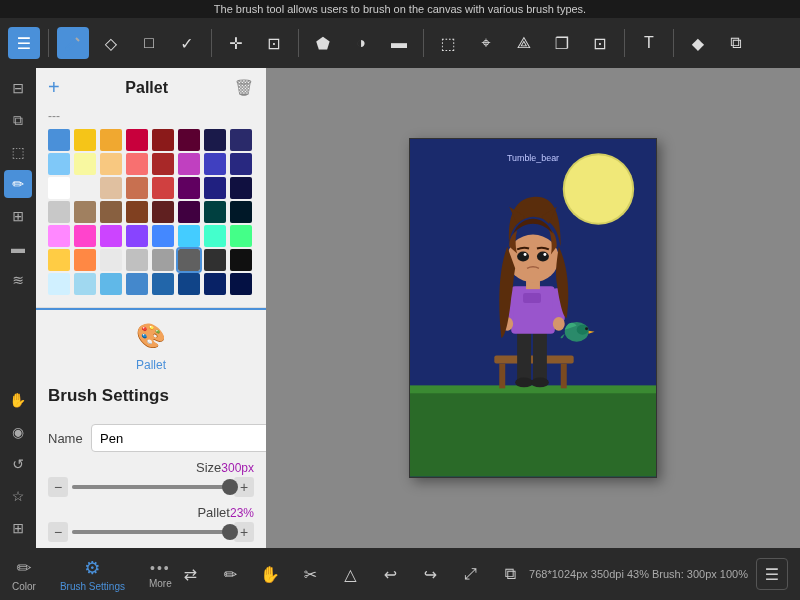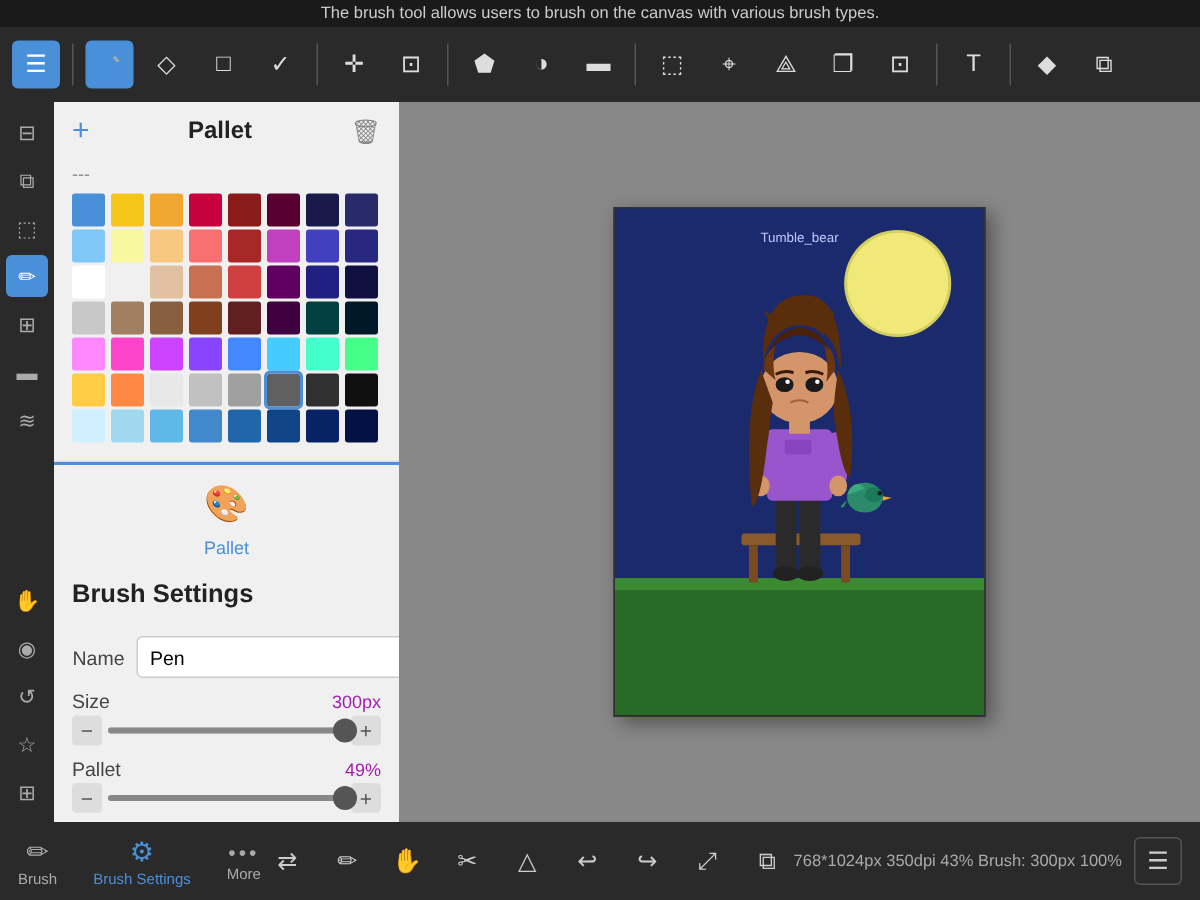--- a/index.html
+++ b/index.html
@@ -219,39 +219,38 @@
     .brush-name-row {
       display: flex;
       align-items: center;
       gap: 8px;
     }
     .brush-name-label {
       font-size: 13px;
       color: #444;
       width: 35px;
       flex-shrink: 0;
-      text-align: right;
     }
     .brush-name-input {
       flex: 1;
       height: 28px;
       border: 1px solid #ccc;
       border-radius: 4px;
       padding: 10px 8px;
       font-size: 13px;
       background: white;
     }
     .slider-row {
       display: flex;
       flex-direction: column;
       gap: 2px;
     }
     .slider-label-row {
       display: flex;
-      justify-content: space-between;
+      justify-content: flex-end;
       align-items: center;
     }
     .slider-label {
       font-size: 13px;
       color: #444;
     }
     .slider-value {
       font-size: 12px;
       color: #a21caf;
     }
@@ -568,21 +567,21 @@
             <div class="slider-fill" style="width:100%"></div>
             <div class="slider-thumb size-thumb"></div>
           </div>
           <button class="slider-btn">+</button>
         </div>
       </div>
 
       <div class="slider-row">
         <div class="slider-label-row">
           <span class="slider-label">Pallet</span>
-          <span class="slider-value">49%</span>
+          <span class="slider-value">23%</span>
         </div>
         <div class="slider-controls">
           <button class="slider-btn">−</button>
           <div class="slider-track">
             <div class="slider-fill" style="width:100%"></div>
             <div class="slider-thumb opacity-thumb"></div>
           </div>
           <button class="slider-btn">+</button>
         </div>
       </div>
@@ -666,21 +665,21 @@
     </div>
   </div>
 
 </div>
 
 <div class="bottom-toolbar">
   <div class="bottom-left">
     <div class="bottom-tab-icons">
       <div class="bottom-tab-item">
         <span style="color:#aaa;font-size:18px;">✏</span>
-        <span class="bottom-tab-label">Brush</span>
+        <span class="bottom-tab-label">Color</span>
       </div>
       <div class="bottom-tab-item">
         <span style="color:#4a90d9;font-size:18px;">⚙</span>
         <span class="bottom-tab-label active">Brush Settings</span>
       </div>
       <div class="bottom-tab-item">
         <span style="color:#aaa;font-size:14px;letter-spacing:2px;">•••</span>
         <span class="bottom-tab-label">More</span>
       </div>
     </div>

